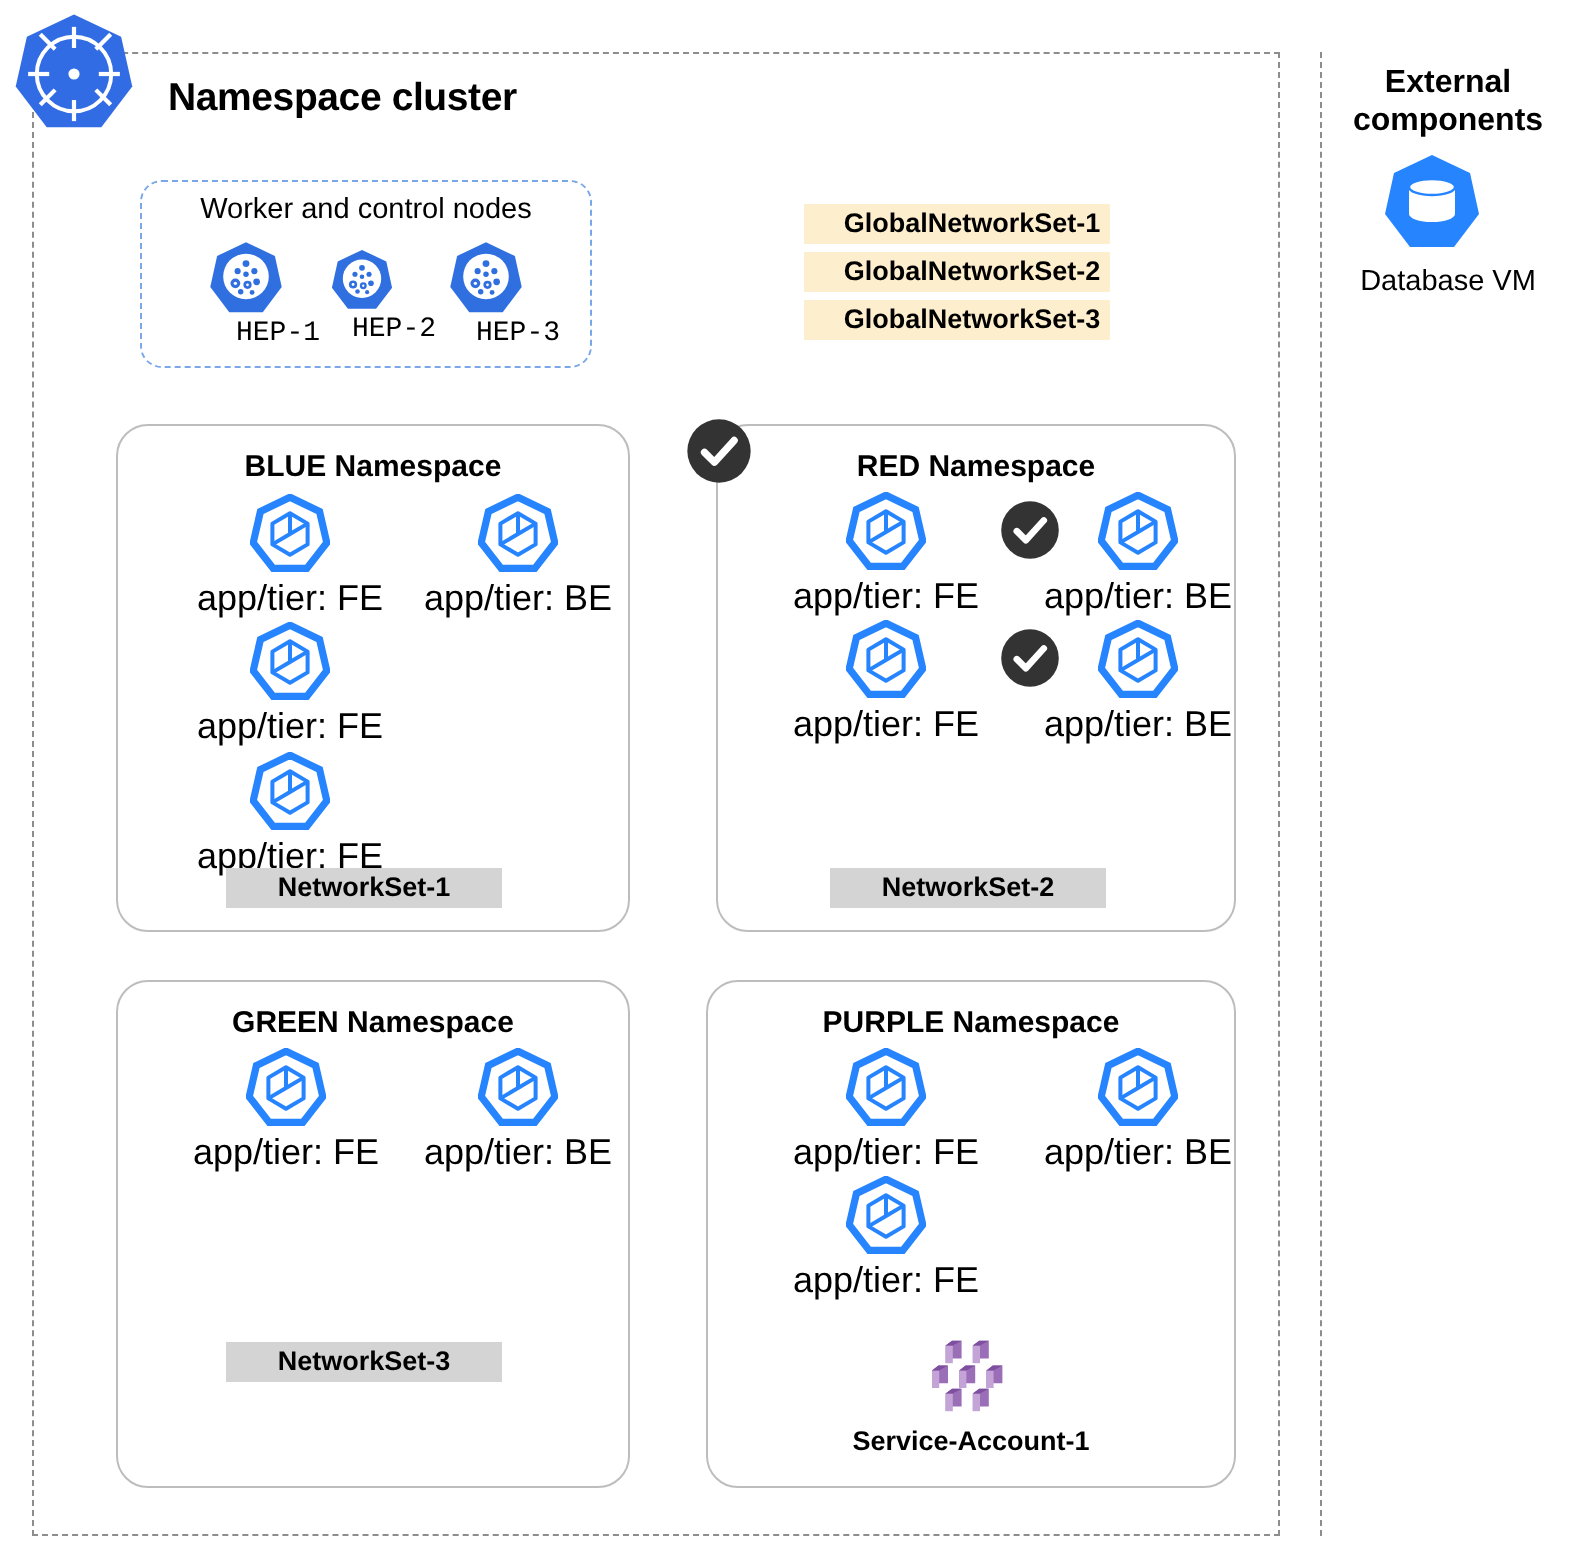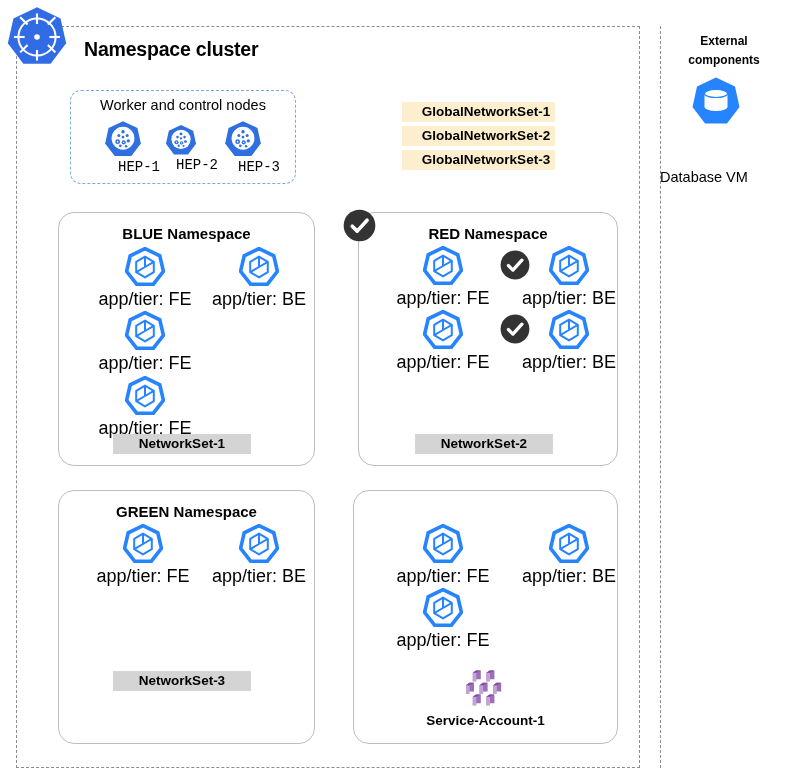--- a/index.html
+++ b/index.html
@@ -46,21 +46,21 @@
     left: 84px; top: 38px;
     font-size: 19.5px;
     font-weight: bold;
     letter-spacing: -0.2px;
     white-space: nowrap;
   }
   #external-title {
     left: 660px; top: 32px;
     width: 128px;
     text-align: center;
-    font-size: 12px;
+    font-size: 16px;
     font-weight: bold;
     line-height: 19px;
   }
 
   
   #worker-box {
     left: 70px; top: 90px;
     width: 226px; height: 94px;
     border: 1.5px dashed #7aa7e8;
     border-radius: 11px;
@@ -87,23 +87,22 @@
     height: 20px;
     white-space: nowrap;
     padding-left: 15px;
   }
 
   
   #db-vm-icon { left: 691px; top: 76px; width: 50px; height: 50px; }
   #db-vm-label {
     left: 660px; top: 133px;
     width: 128px;
-    text-align: left;
+    text-align: center;
     font-size: 14.5px;
-    margin-top: 36px;
   }
 
   
   .namespace {
     border: 1.4px solid #bdbdbd;
     border-radius: 16px;
     box-sizing: border-box;
     background: #ffffff;
   }
   .ns-title {
@@ -409,20 +408,21 @@
           <path d="M50 24 L50 50 L72 37 M50 50 L28 63"></path>
         </g>
       </svg>
       <div class="pod-label">app/tier: BE</div>
     </div>
 
     <div class="ns-chip" style="left:54px; top:180px; width:138px;">NetworkSet-3</div>
   </div>
 
   <div class="abs namespace" style="left:353px; top:490px; width:265px; height:254px;">
+    <div class="ns-title" style="top:12px;">PURPLE Namespace</div>
 
     <div class="pod" style="left:41px; top:33px;">
       <svg class="pod-icon" viewBox="0 0 100 100" xmlns="http://www.w3.org/2000/svg">
         <path d="M50 4 L87 22 L96 61 L71 93 L29 93 L4 61 L13 22 Z" fill="none" stroke="#2684FF" stroke-width="9"></path>
         <g fill="none" stroke="#2684FF" stroke-width="5" stroke-linejoin="round">
           <path d="M50 24 L72 37 L72 63 L50 76 L28 63 L28 37 Z"></path>
           <path d="M50 24 L50 50 L72 37 M50 50 L28 63"></path>
         </g>
       </svg>
       <div class="pod-label">app/tier: FE</div>

